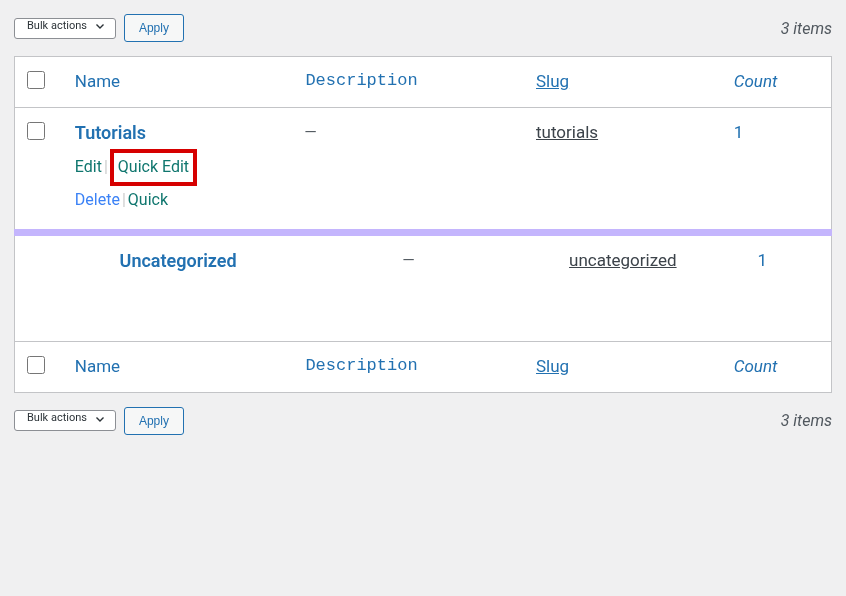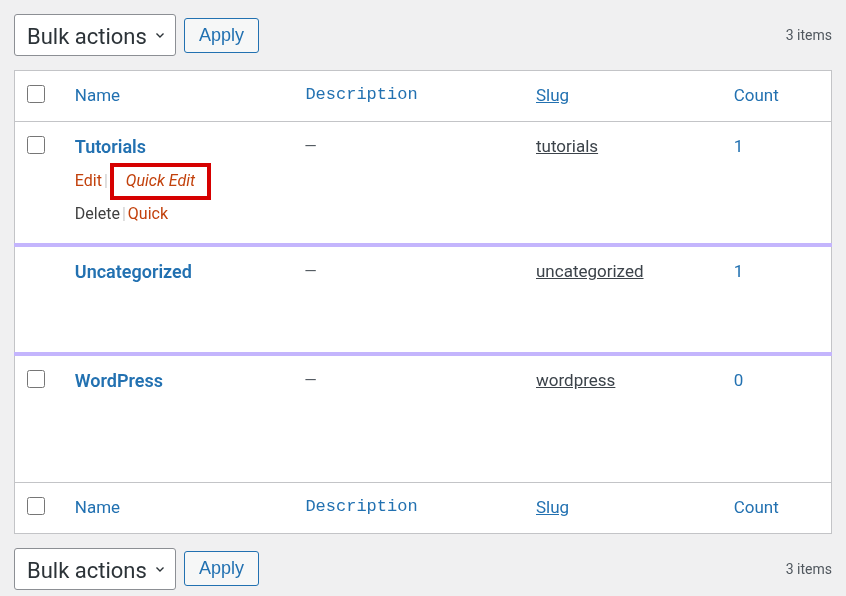--- a/index.html
+++ b/index.html
@@ -24,45 +24,46 @@
       display: flex;
       align-items: center;
       gap: 8px;
     }
     .bulk-select {
       display: inline-flex;
       align-items: center;
       background: #fff;
       border: 1px solid #8c8f94;
       border-radius: 3px;
-      padding: 9px 28px 6px 12px;
-      font-size: 22px;
+      padding: 0 28px 6px 12px;
+      font-size: 11px;
       color: #2c3338;
       cursor: pointer;
       position: relative;
     }
     .bulk-select .chev {
       position: absolute;
       right: 8px;
       top: 50%;
       transform: translateY(-50%);
       pointer-events: none;
     }
     .apply-btn {
       background: #f6f7f7;
       border: 1px solid #2271b1;
       color: #2271b1;
       border-radius: 3px;
       padding: 6px 14px;
-      font-size: 18px;
+      font-size: 12px;
       cursor: pointer;
     }
     .items-count {
-      font-size: 14px;
+      font-size: 16px;
       color: #50575e;
+      font-style: italic;
     }
     .table {
       width: 100%;
       border: 1px solid #c3c4c7;
       border-collapse: collapse;
       background: #fff;
       margin-bottom: 14px;
     }
     .table th, .table td {
       text-align: left;
@@ -75,21 +76,21 @@
       font-weight: 400;
       cursor: pointer;
     }
     .table thead tr {
       border-bottom: 1px solid #c3c4c7;
     }
     .table tfoot tr {
       border-top: 1px solid #c3c4c7;
     }
     .table tbody tr {
-      border-bottom: 4px solid #c4b5fd;
+      border-bottom: 7px solid #c4b5fd;
     }
     .table tbody tr:last-child {
       border-bottom: none;
     }
     .col-cb {
       width: 44px;
       text-align: center;
       padding: 14px 8px 14px 16px;
     }
     .col-name {
@@ -119,56 +120,57 @@
       text-decoration: none;
       cursor: pointer;
       font-size: 18px;
     }
     .row-actions {
       font-size: 16px;
       margin-top: 6px;
       line-height: 1.8;
     }
     .row-actions a {
-      color: #c2410c;
+      color: #0f766e;
       text-decoration: none;
       cursor: pointer;
     }
     .row-actions .delete {
-      color: #404040;
+      color: #3b82f6;
       margin-top: 23px;
     }
     .row-actions .sep {
       color: #ccc;
       padding: 0 2px;
     }
     .highlight-box {
       border: 4px solid #d60000;
-      padding: 0 12px;
+      padding: 0 4px;
       display: inline-block;
-      font-style: italic;
     }
     .dash {
       color: #50575e;
     }
     .slug-text {
       color: #3c434a;
     }
     .count-link {
       color: #2271b1;
       cursor: pointer;
     }
     .table tbody td.col-count {
       padding-right: 40px;
     }
     .table thead th.col-count, .table tfoot th.col-count {
       padding-right: 33px;
+      font-style: italic;
     }
     .tall-row td {
       padding-bottom: 70px;
+      text-align: center;
     }
     .taller-row td {
       padding-bottom: 90px;
     }
   </style>
 </head>
 <body>
 
 <div class="toolbar">
   <div class="toolbar-left">
@@ -230,37 +232,20 @@
         <span class="dash">—</span>
       </td>
       <td class="col-slug">
         <span class="slug-text">uncategorized</span>
       </td>
       <td class="col-count">
         <a class="count-link">1</a>
       </td>
     </tr>
 
-    <tr class="taller-row">
-      <td class="col-cb">
-        <input type="checkbox" style="">
-      </td>
-      <td class="col-name">
-        <a class="row-title">WordPress</a>
-      </td>
-      <td class="col-desc">
-        <span class="dash">—</span>
-      </td>
-      <td class="col-slug">
-        <span class="slug-text">wordpress</span>
-      </td>
-      <td class="col-count">
-        <a class="count-link">0</a>
-      </td>
-    </tr>
   </tbody>
   <tfoot>
     <tr>
       <th class="col-cb">
         <input type="checkbox" style="">
       </th>
       <th class="col-name">Name</th>
       <th class="col-desc">Description</th>
       <th class="col-slug">Slug</th>
       <th class="col-count">Count</th>

